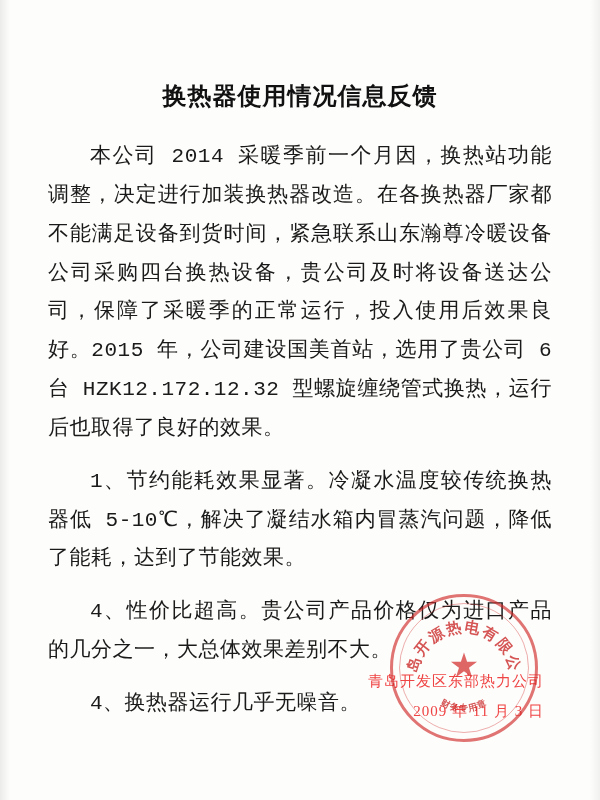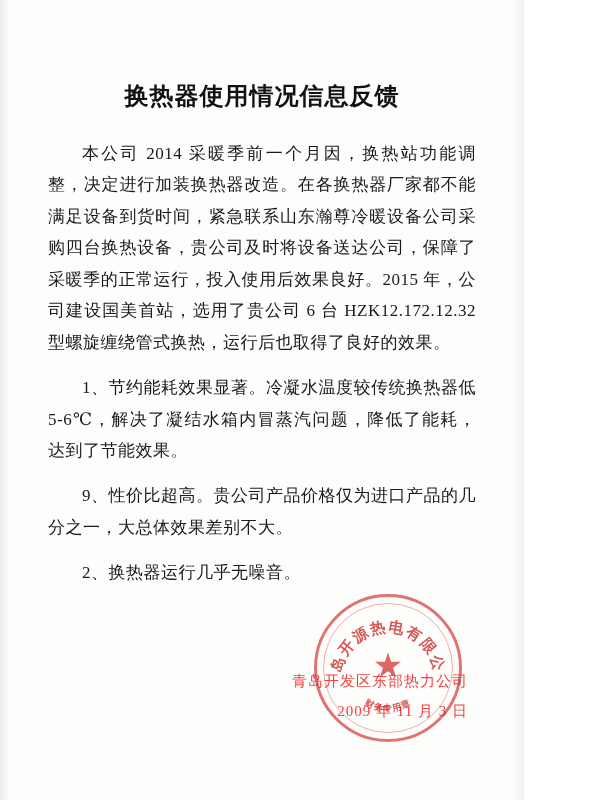--- a/index.html
+++ b/index.html
@@ -8,44 +8,45 @@
   }
   body {
     width: 600px;
     height: 800px;
     background: #ffffff;
     font-family: "Liberation Serif", "DejaVu Serif", serif;
     overflow: hidden;
   }
   .page {
     position: relative;
-    width: 524px;
+    width: 600px;
     height: 800px;
     background: #fdfdfb;
     box-sizing: border-box;
     padding: 62px 48px 0 48px;
   }
   .doc-title {
     text-align: center;
     font-size: 24px;
     font-weight: bold;
     letter-spacing: 1px;
     color: #111111;
     margin: 18px 0 26px 0;
     font-family: "Liberation Serif", "DejaVu Serif", serif;
   }
   .para {
-    font-size: 17px;
+    font-size: 21px;
     line-height: 1.85;
     color: #1a1a1a;
     text-align: justify;
     text-justify: inter-ideograph;
     text-indent: 2em;
     margin: 0 0 14px 0;
     letter-spacing: 0.5px;
+    font-family: Liberation Mono, monospace;
   }
   .para.tight {
     margin-bottom: 16px;
   }
   .signature-block {
     position: absolute;
     right: 56px;
     bottom: 74px;
     text-align: right;
     font-size: 15px;
@@ -122,23 +123,23 @@
 </head>
 <body>
 
 <div class="page">
   <div class="edge-shadow"></div>
   <div class="edge-shadow-right"></div>
 
   <h1 class="doc-title">换热器使用情况信息反馈</h1>
 
   <p class="para">本公司 2014 采暖季前一个月因，换热站功能调整，决定进行加装换热器改造。在各换热器厂家都不能满足设备到货时间，紧急联系山东瀚尊冷暖设备公司采购四台换热设备，贵公司及时将设备送达公司，保障了采暖季的正常运行，投入使用后效果良好。2015 年，公司建设国美首站，选用了贵公司 6 台 HZK12.172.12.32 型螺旋缠绕管式换热，运行后也取得了良好的效果。</p>
-  <p class="para">1、节约能耗效果显著。冷凝水温度较传统换热器低 5-6℃，解决了凝结水箱内冒蒸汽问题，降低了能耗，达到了节能效果。</p>
-  <p class="para">9、性价比超高。贵公司产品价格仅为进口产品的几分之一，大总体效果差别不大。</p>
-  <p class="para tight">2、换热器运行几乎无噪音。</p>
+  <p class="para">1、节约能耗效果显著。冷凝水温度较传统换热器低 5-10℃，解决了凝结水箱内冒蒸汽问题，降低了能耗，达到了节能效果。</p>
+  <p class="para">4、性价比超高。贵公司产品价格仅为进口产品的几分之一，大总体效果差别不大。</p>
+  <p class="para tight">4、换热器运行几乎无噪音。</p>
 
   <div class="signature-block">
     <div class="sig-line">青岛开发区东部热力公司</div>
     <div class="sig-line">2009 年 11 月 3 日</div>
   </div>
 
   <div class="seal">
     <div class="seal-inner"></div>
     <svg class="seal-arc" viewBox="0 0 118 118">
       <defs>

